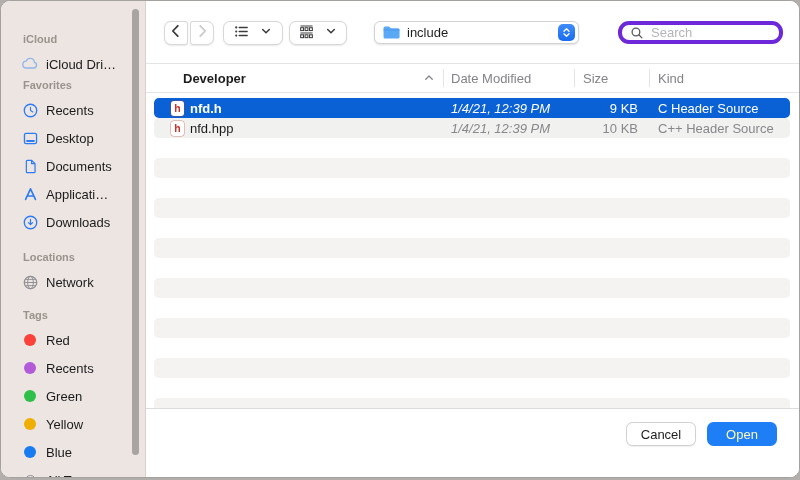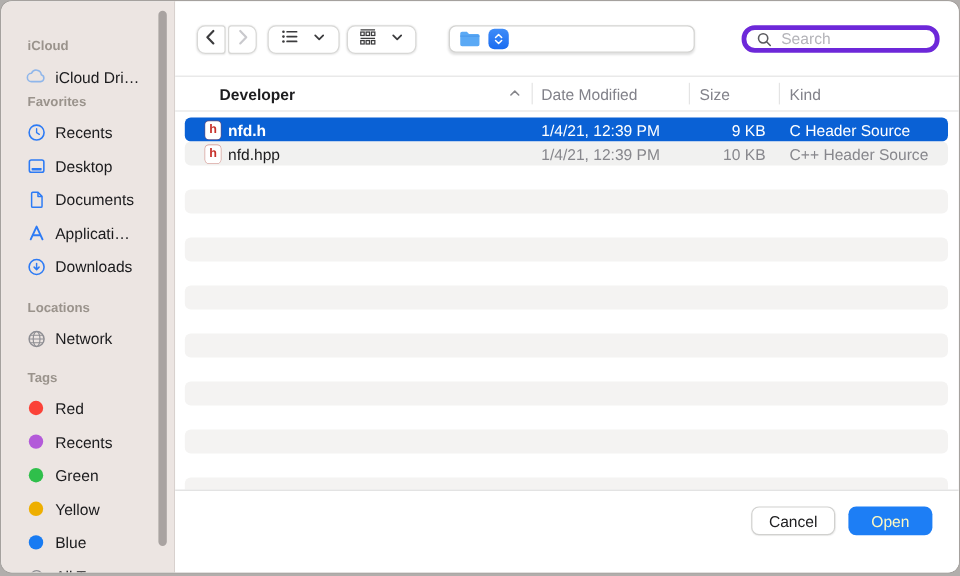--- a/index.html
+++ b/index.html
@@ -62,21 +62,21 @@
   .sort-chevron{margin-left:auto;margin-right:8px;display:flex;}
   
   .rowarea{flex:1;overflow:hidden;padding:5px 9px 0 8px;}
   .frow{height:20px;display:flex;align-items:center;border-radius:5px;font-size:13px;color:#1b1b1d;}
   .frow .cell-date,.frow .cell-size,.frow .cell-kind{color:#87878c;}
   .frow.selected{color:#fff;}
   .frow.selected .cell-date,.frow.selected .cell-size,.frow.selected .cell-kind{color:#fff;}
   .frow.selected .cell-name{font-weight:700;}
   .frow.alt{background:#f1f1f0;}
   .cell-name{width:289px;box-sizing:border-box;display:flex;align-items:center;padding-left:17px;gap:6px;}
-  .cell-date{width:131px;box-sizing:border-box;padding-left:8px;}
+  .cell-date{width:131px;box-sizing:border-box;padding-left:8px;font-style:italic;}
   .cell-size{width:75px;box-sizing:border-box;padding-right:11px;display:flex;justify-content:flex-end;}
   .cell-kind{flex:1;box-sizing:border-box;padding-left:9px;white-space:nowrap;}
   .hicon{
     width:13px;height:15px;flex:0 0 13px;background:#fff;border-radius:3px;color:#c7312b;
     font-size:10.5px;font-weight:700;display:flex;align-items:center;justify-content:center;
     box-shadow:0 0 0 0.5px rgba(180,60,50,.55);
   }
   .filler div{height:20px;border-radius:5px;}
   .filler div:nth-child(even){background:#f4f3f2;}
   
@@ -274,20 +274,21 @@
         </span>
       </div>
 
       <div class="path-dropdown">
         <span style="display:flex;">
           <svg width="19" height="15" viewBox="0 0 20 16">
               <path d="M1.5 3.2 a1.6 1.6 0 0 1 1.6 -1.6 h4.3 l1.9 1.9 h7.7 a1.6 1.6 0 0 1 1.6 1.6 v7.7 a1.6 1.6 0 0 1 -1.6 1.6 h-13.9 a1.6 1.6 0 0 1 -1.6 -1.6 z" fill="#5aa9f5"></path>
               <path d="M1.5 4.8 h17.1 v1.1 h-17.1 z" fill="#4b9aec"></path>
             </svg>
         </span>
+        <span class="path-label">include</span>
         <span class="stepper">
           <svg width="13" height="13" viewBox="0 0 17 17">
               <g fill="none" stroke="#fff" stroke-width="1.7" stroke-linecap="round" stroke-linejoin="round">
                 <path d="M5.2 6.9 L8.5 3.6 L11.8 6.9"></path>
                 <path d="M5.2 10.1 L8.5 13.4 L11.8 10.1"></path>
               </g>
             </svg>
         </span>
       </div>
 

